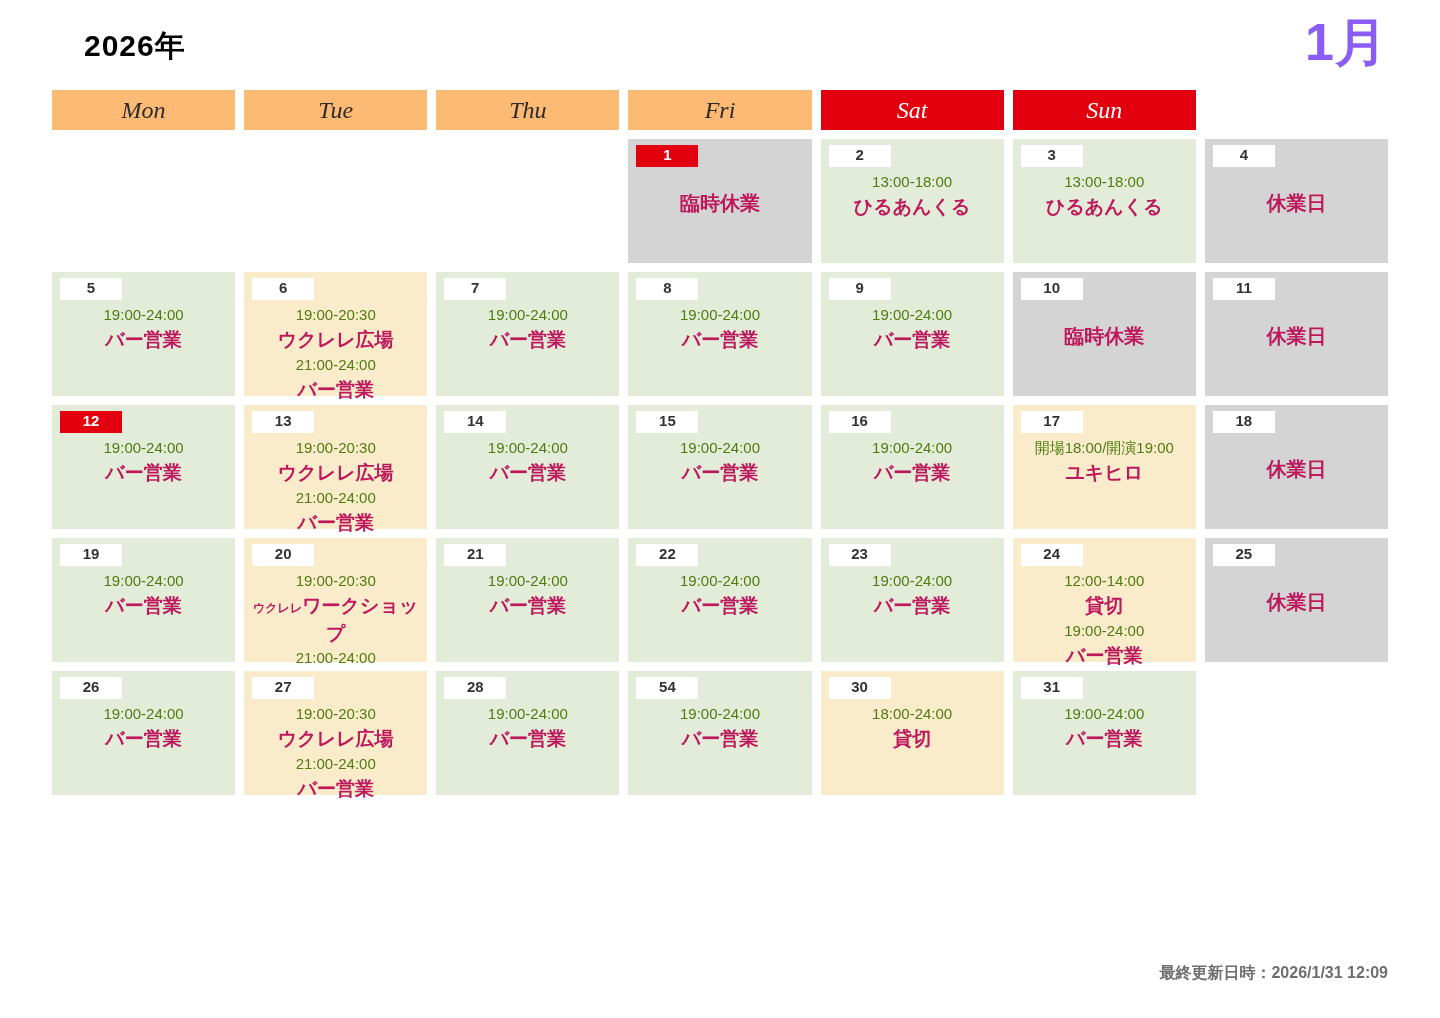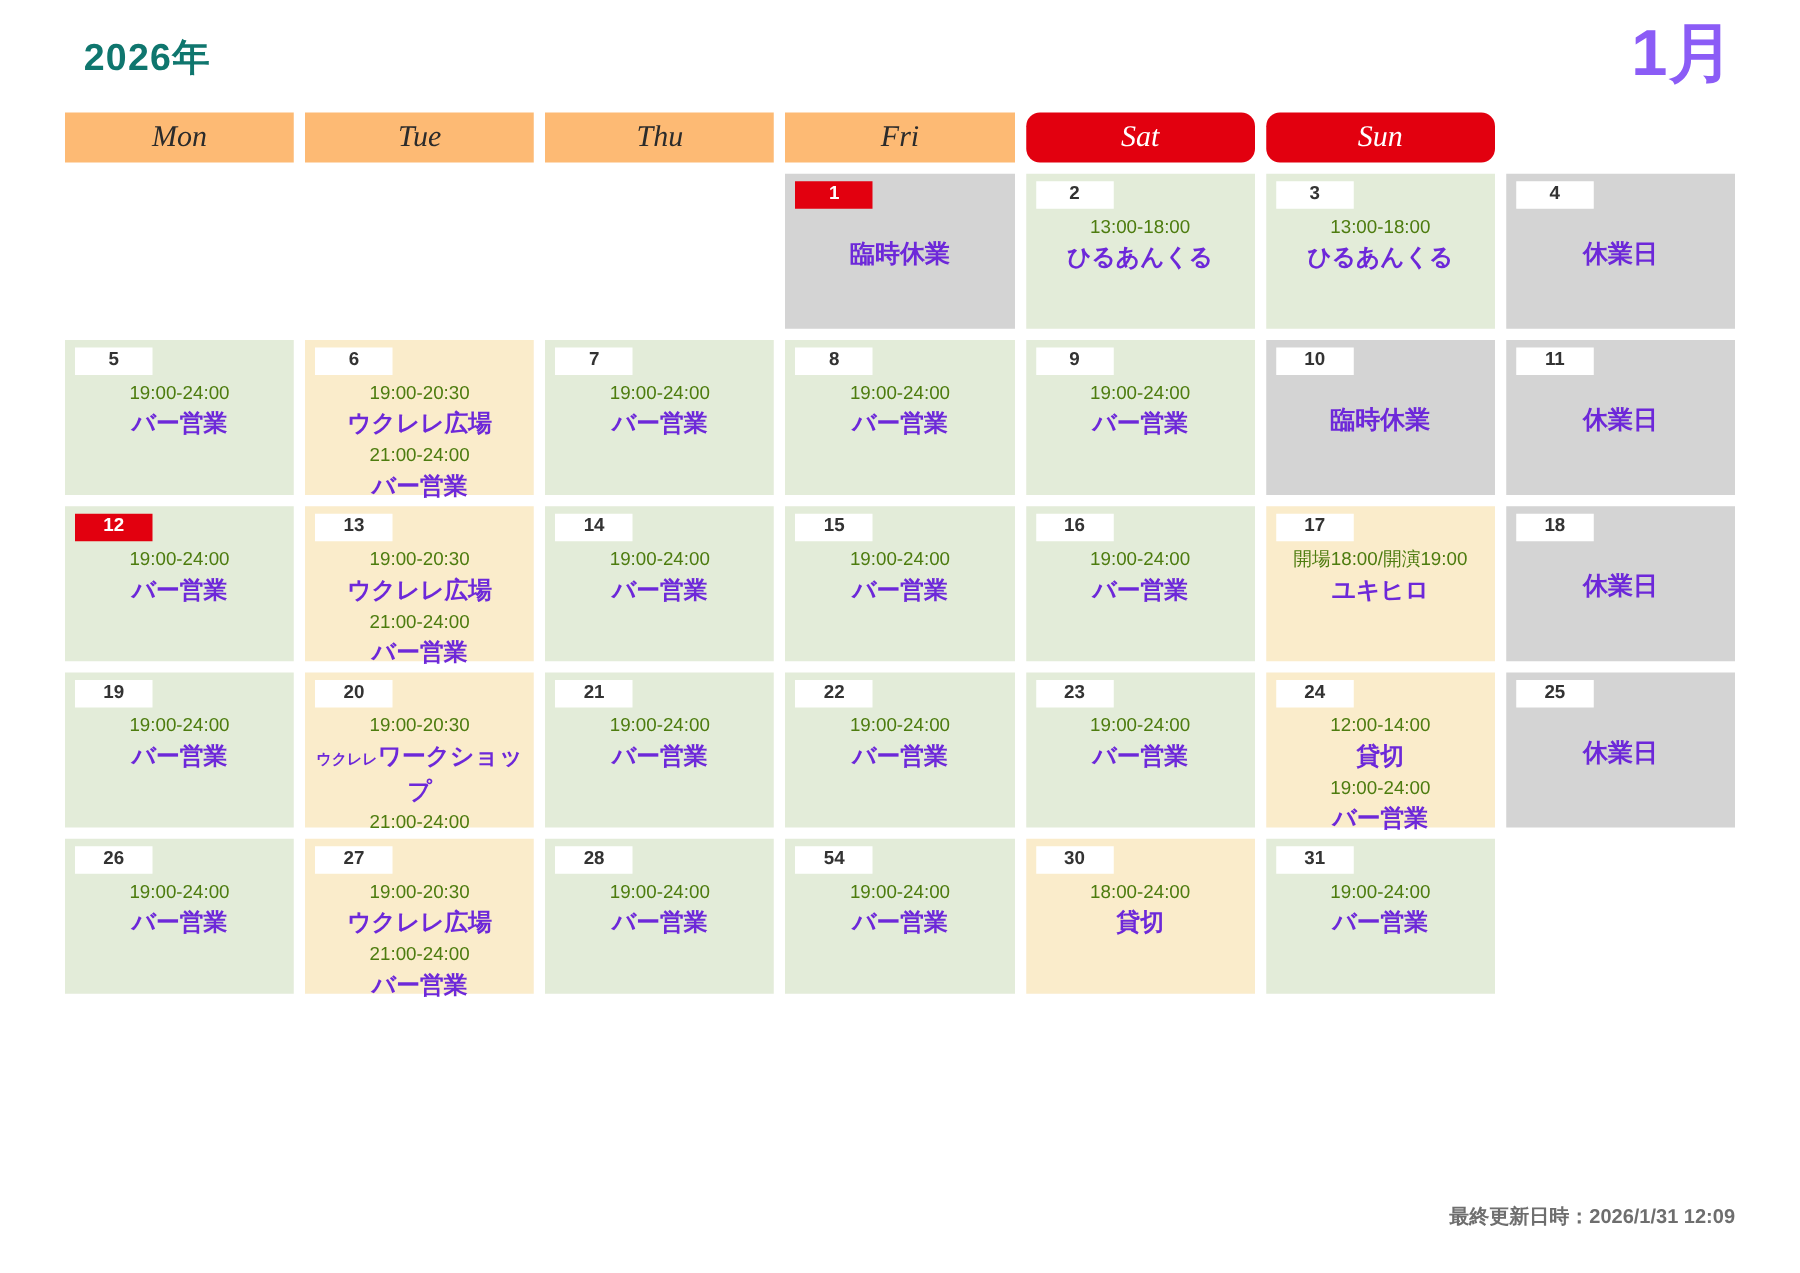--- a/index.html
+++ b/index.html
@@ -7,22 +7,22 @@
     width: 1440px; height: 1018px;
     background: #ffffff;
     font-family: "Liberation Sans", sans-serif;
     overflow: hidden;
   }
   .page { position: relative; width: 1440px; height: 1018px; padding: 0 52px; }
 
   
   .header { position: relative; height: 90px; }
   .year {
-    position: absolute; left: 15px; top: 26px;
-    font-size: 30px; font-weight: bold; color: #0f766e;
+    position: absolute; left: 32px; top: 26px;
+    font-size: 30px; font-weight: bold; color: #000000;
     letter-spacing: 1px;
   }
   .month {
     position: absolute; left: 0; right: 0; top: 8px;
     text-align: right;
     font-size: 52px; font-weight: bold; color: #8b5cf6;
     letter-spacing: 1px;
   }
 
   
@@ -33,21 +33,21 @@
   }
   .dow {
     height: 40px;
     display: flex; align-items: center; justify-content: center;
     font-family: "Liberation Serif", serif;
     font-style: italic;
     font-size: 24px;
     color: #2b2b2b;
     background: #fdba74;
   }
-  .dow.weekend { background: #e2000f; color: #ffffff; border-radius: 11px; }
+  .dow.weekend { background: #e2000f; color: #ffffff; }
 
   .cell {
     height: 124px;
     background: #e3ecd9;
     position: relative;
     padding-top: 6px;
   }
   .cell.empty { background: #ffffff; }
   .cell.closed { background: #d4d4d4; }
   .cell.event { background: #faeccb; }
@@ -72,21 +72,21 @@
     padding: 0 4px;
   }
   .t-time {
     font-size: 15px;
     color: #4d7c0f;
     line-height: 1.5;
   }
   .t-label {
     font-size: 19px;
     font-weight: bold;
-    color: #6d28d9;
+    color: #be185d;
     line-height: 1.45;
   }
   .t-label.small-prefix .pfx { font-size: 12px; }
   .t-center-block {
     position: absolute; left: 0; right: 0; top: 50%;
     transform: translateY(-40%);
     text-align: center;
   }
   .t-center-block .t-label { font-size: 20px; }
 

